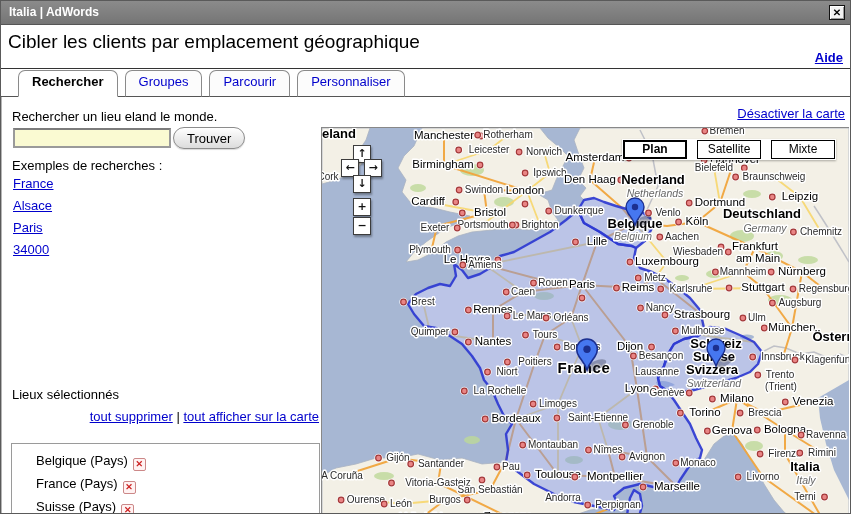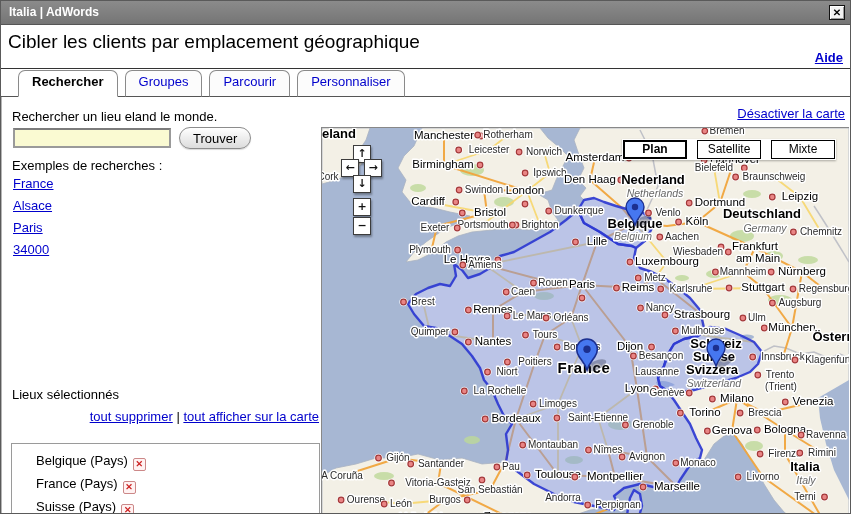--- a/index.html
+++ b/index.html
@@ -19,21 +19,21 @@
   
   .tabstrip { display:flex; gap:7px; height:28px; padding-left:17px; border-bottom:1px solid #555; background:#fff; }
   .tab { position:relative; bottom:-1px; border:1px solid #8a8a8a; border-bottom:1px solid #555; border-radius:7px 7px 0 0; background:#fcfcfc; padding:3px 13px 4px; font-size:13px; color:var(--link); cursor:pointer; }
   .tab.active { background:#fff; border-bottom-color:#fff; font-weight:bold; color:#000; z-index:2; }
 
   
   .content { position:relative; height:427px; background:#fff; border-left:1px solid #b5b5b5; }
 
   
   .instruction { position:absolute; left:10px; top:12px; font-size:13px; color:#000; }
-  .searchrow { position:absolute; left:11px; top:30px; display:flex; align-items:center; gap:8px; }
+  .searchrow { position:absolute; left:11px; top:30px; display:flex; align-items:center; gap:2px; }
   .searchrow input { width:158px; height:20px; background:#fafad2; border:2px solid #9a9a9a; border-top-color:#7c7c7c; font-size:13px; padding:0 3px; }
   .trouver { height:22px; padding:0 13px; border:1px solid #8c8c8c; border-radius:11px; background:linear-gradient(#ffffff,#efefef 45%,#dcdcdc); font-size:13px; color:#000; cursor:pointer; box-shadow:0 1px 1px rgba(0,0,0,.15); }
   .exheading { position:absolute; left:10px; top:61px; font-size:13px; color:#000; }
   .examples { position:absolute; left:11px; top:79px; }
   .examples a { display:block; margin-bottom:7px; font-size:13px; line-height:15px; color:var(--link); text-decoration:underline; cursor:pointer; width:fit-content; }
   .selheading { position:absolute; left:10px; top:290px; font-size:13px; color:#000; }
   .selactions { position:absolute; left:0; top:312px; width:317px; text-align:right; font-size:13px; color:#000; white-space:nowrap; }
   .selactions a { color:var(--link); text-decoration:underline; cursor:pointer; }
   .selbox { position:absolute; left:9px; top:346px; width:309px; height:97px; border:1px solid #9a9a9a; background:#fff; padding:5px 0 0 24px; }
   .selrow { height:23px; line-height:23px; font-size:13px; color:#000; white-space:nowrap; }

